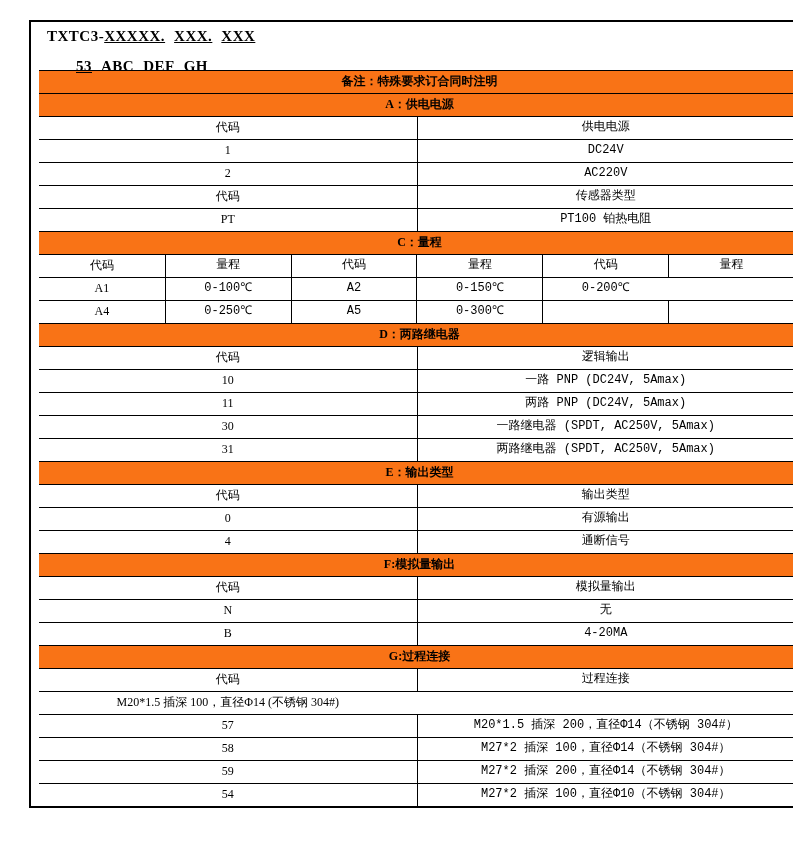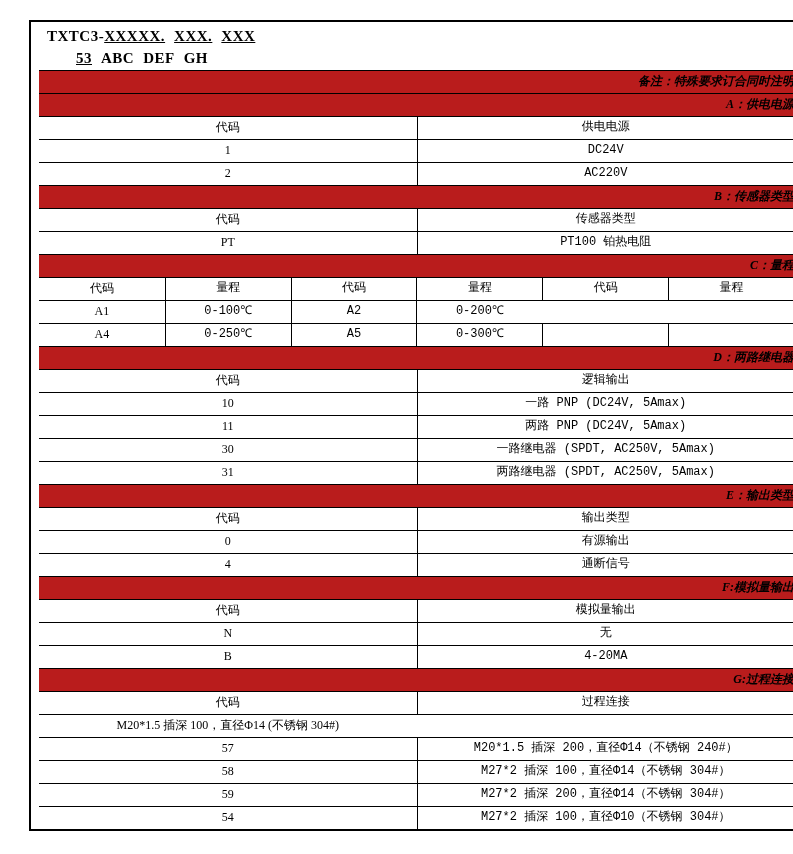--- a/index.html
+++ b/index.html
@@ -11,36 +11,36 @@
   }
   .doc{
     position:absolute;left:29px;top:20px;width:755px;
     border:2px solid #000;background:#fff;padding-left:8px;
   }
   .title-block{
     height:48px;box-sizing:border-box;padding:3px 0 0 8px;
     background:#fff;
   }
   .tline{font-size:15px;font-weight:bold;line-height:22px;letter-spacing:0.5px;white-space:pre;}
-  .tline2{padding-left:29px;}
+  .tline2{padding-left:29px;margin-top:8px;}
   .useg{text-decoration:underline;}
   .seg{margin-right:9px;}
   .row{
     display:flex;box-sizing:border-box;height:23px;
     border-top:1px solid #000;font-size:12px;line-height:21px;
   }
   .cell{
     box-sizing:border-box;text-align:center;overflow:hidden;white-space:nowrap;
   }
   .cell + .cell{border-left:1px solid #000;font-family:Liberation Mono, monospace;}
   .c50{width:50%;}
   .c6{width:16.6667%;}
   .hdr-row{
-    display:block;background:#b91c1c;font-weight:bold;
-    padding-left:6px;text-align:right;font-style:italic;
+    display:block;background:#f97316;font-weight:bold;
+    padding-left:6px;text-align:center;
   }
 </style>
 </head>
 <body>
 
 <div class="doc">
 
   <div class="title-block">
     <div class="tline"><span>TXTC3-</span><span class="useg seg">XXXXX.</span><span class="useg seg">XXX.</span><span class="useg">XXX</span></div>
     <div class="tline tline2"><span class="useg seg">53</span><span class="seg">ABC</span><span class="seg">DEF</span><span>GH</span></div>
@@ -55,21 +55,20 @@
   </div>
   <div class="row">
     <div class="cell c50">1</div>
     <div class="cell c50">DC24V</div>
   </div>
   <div class="row">
     <div class="cell c50">2</div>
     <div class="cell c50">AC220V</div>
   </div>
 
-  <div class="row hdr-row">B：传感器类型</div>
   <div class="row">
     <div class="cell c50">代码</div>
     <div class="cell c50">传感器类型</div>
   </div>
   <div class="row">
     <div class="cell c50">PT</div>
     <div class="cell c50">PT100 铂热电阻</div>
   </div>
 
   <div class="row hdr-row">C：量程</div>
@@ -78,20 +77,21 @@
     <div class="cell c6">量程</div>
     <div class="cell c6">代码</div>
     <div class="cell c6">量程</div>
     <div class="cell c6">代码</div>
     <div class="cell c6">量程</div>
   </div>
   <div class="row">
     <div class="cell c6">A1</div>
     <div class="cell c6">0-100℃</div>
     <div class="cell c6">A2</div>
+    <div class="cell c6">0-150℃</div>
     <div class="cell c6">0-200℃</div>
   </div>
   <div class="row">
     <div class="cell c6">A4</div>
     <div class="cell c6">0-250℃</div>
     <div class="cell c6">A5</div>
     <div class="cell c6">0-300℃</div>
     <div class="cell c6"></div>
     <div class="cell c6"></div>
   </div>
@@ -149,21 +149,21 @@
   <div class="row hdr-row">G:过程连接</div>
   <div class="row">
     <div class="cell c50">代码</div>
     <div class="cell c50">过程连接</div>
   </div>
   <div class="row">
     <div class="cell c50">M20*1.5 插深 100，直径Φ14 (不锈钢 304#)</div>
   </div>
   <div class="row">
     <div class="cell c50">57</div>
-    <div class="cell c50">M20*1.5 插深 200，直径Φ14（不锈钢 240#）</div>
+    <div class="cell c50">M20*1.5 插深 200，直径Φ14（不锈钢 304#）</div>
   </div>
   <div class="row">
     <div class="cell c50">58</div>
     <div class="cell c50">M27*2 插深 100，直径Φ14（不锈钢 304#）</div>
   </div>
   <div class="row">
     <div class="cell c50">59</div>
     <div class="cell c50">M27*2 插深 200，直径Φ14（不锈钢 304#）</div>
   </div>
   <div class="row">

